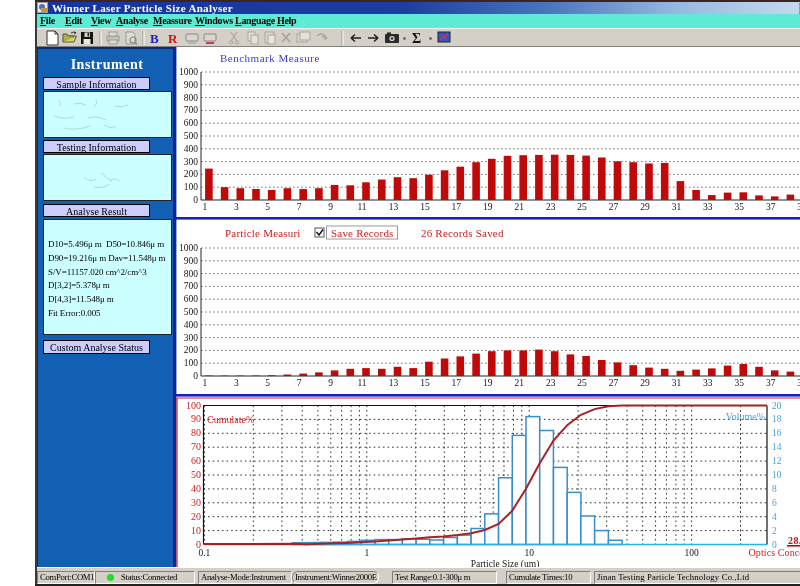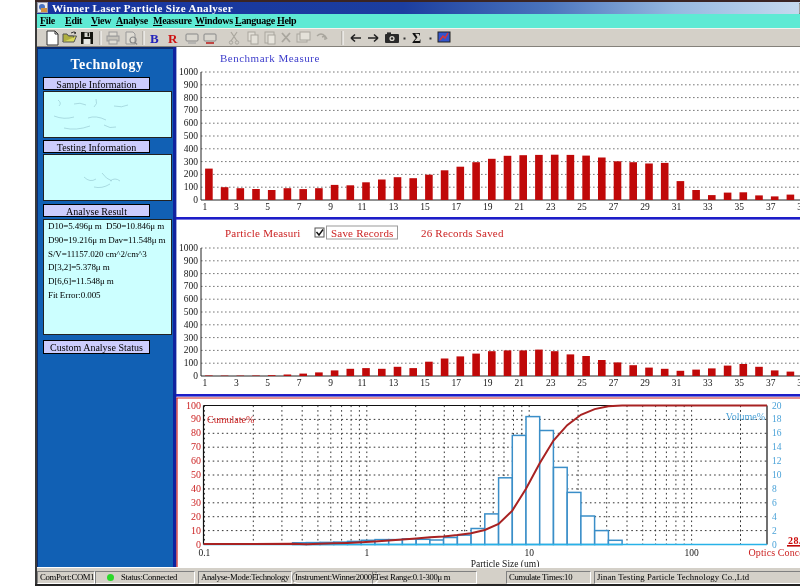--- a/index.html
+++ b/index.html
@@ -119,42 +119,42 @@
         <path d="M405 11 l3 -4 l2 2 l3 -5" stroke="#dd3333" stroke-width="1.4" fill="none"></path>
         <line x1="65" y1="2" x2="65" y2="16" stroke="#9a968e" stroke-width="1"></line>
         <line x1="66" y1="2" x2="66" y2="16" stroke="#ffffff" stroke-width="1"></line>
         <line x1="108" y1="2" x2="108" y2="16" stroke="#9a968e" stroke-width="1"></line>
         <line x1="109" y1="2" x2="109" y2="16" stroke="#ffffff" stroke-width="1"></line>
         <line x1="307" y1="2" x2="307" y2="16" stroke="#9a968e" stroke-width="1"></line>
         <line x1="308" y1="2" x2="308" y2="16" stroke="#ffffff" stroke-width="1"></line>
       </svg>
     </div>
   <div id="leftpanel">
-      <div class="info-title">Technology</div>
+      <div class="info-title">Instrument</div>
 <div class="hdr" style="top:28px;height:13px;line-height:13px">Sample Information</div>
 <div class="ibox" style="top:42px;height:47px"><svg width="123" height="45">
           <g stroke="#9accd4" stroke-width="0.7" fill="none">
             <path d="M14 8 q4 3 1 6 M30 12 q6 -2 12 1 M52 7 q2 5 -2 8 M70 14 q8 2 14 -1"></path>
             <path d="M10 24 q10 4 20 1 M44 26 q8 -3 18 2 M20 36 q12 3 26 -2 M60 33 q6 4 12 2"></path>
           </g>
         </svg></div>
 <div class="hdr" style="top:91px;height:13px;line-height:13px">Testing Information</div>
 <div class="ibox" style="top:105px;height:47px"><svg width="123" height="45">
           <g stroke="#9accd4" stroke-width="0.7" fill="none">
             <path d="M40 22 q6 6 12 2 M58 18 q4 6 10 8 M50 32 q8 2 16 -3 M66 26 q5 -4 10 0"></path>
           </g>
         </svg></div>
 <div class="hdr" style="top:155px;height:13px;line-height:13px">Analyse Result</div>
 <div class="ibox" style="top:170px;height:116px">
-        <div style="padding-top:0">
+        <div style="padding-top:18px">
           <div class="rl">D10=5.496μ m&nbsp; D50=10.846μ m</div>
           <div class="rl">D90=19.216μ m Dav=11.548μ m</div>
           <div class="rl">S/V=11157.020 cm^2/cm^3</div>
           <div class="rl">D[3,2]=5.378μ m</div>
-          <div class="rl">D[6,6]=11.548μ m</div>
+          <div class="rl">D[4,3]=11.548μ m</div>
           <div class="rl">Fit Error:0.005</div>
         </div>
       </div>
 <div class="hdr" style="top:291px;height:14px;line-height:14px">Custom Analyse Status</div>
     </div>
   <svg id="chartsvg" width="800" height="586" viewBox="0 0 800 586">
 <rect x="141" y="47" width="659" height="523" fill="#ffffff"></rect>
 <rect x="138" y="47" width="3.4" height="523" fill="#10239e"></rect>
 <rect x="141" y="217" width="659" height="2.6" fill="#1d1dc8"></rect>
 <rect x="141" y="394" width="659" height="2.6" fill="#1d1dc8"></rect>
@@ -436,21 +436,21 @@
 <text x="789" y="516" class="axr">10</text>
 <text x="789" y="490" class="axr">20</text>
 <text x="789" y="465" class="axr">30</text>
 <text x="753" y="544" class="conc">28.20</text>
 <rect x="752" y="545" width="33" height="1.6" fill="#c00909"></rect>
 <text x="713.5" y="556" class="lblr" letter-spacing="0.1">Optics Concentration</text>
   </svg>
   <div id="statusbar">
       <div class="seg" style="left:2px;width:58px;">ComPort:COM1</div>
 <div class="seg" style="left:60px;width:100px;"><span class="gdot"></span>Status:Connected</div>
-<div class="seg" style="left:163px;width:94px;">Analyse-Mode:Technology</div>
+<div class="seg" style="left:163px;width:94px;">Analyse-Mode:Instrument</div>
 <div class="seg" style="left:257px;width:87px;border-radius:6px;">Instrument:Winner2000E</div>
-<div class="seg" style="left:337px;width:105px;">Test Range:0.1-300μ m</div>
+<div class="seg" style="left:357px;width:105px;">Test Range:0.1-300μ m</div>
 <div class="seg" style="left:471px;width:85px;">Cumulate Times:10</div>
 <div class="seg" style="left:559px;width:239px;letter-spacing:0.15px;">Jinan Testing Particle Technology Co.,Ltd</div>
     </div>
   <div id="bottomline"></div>
   <div id="rightline"></div>
 </div>
 
 </body></html>

